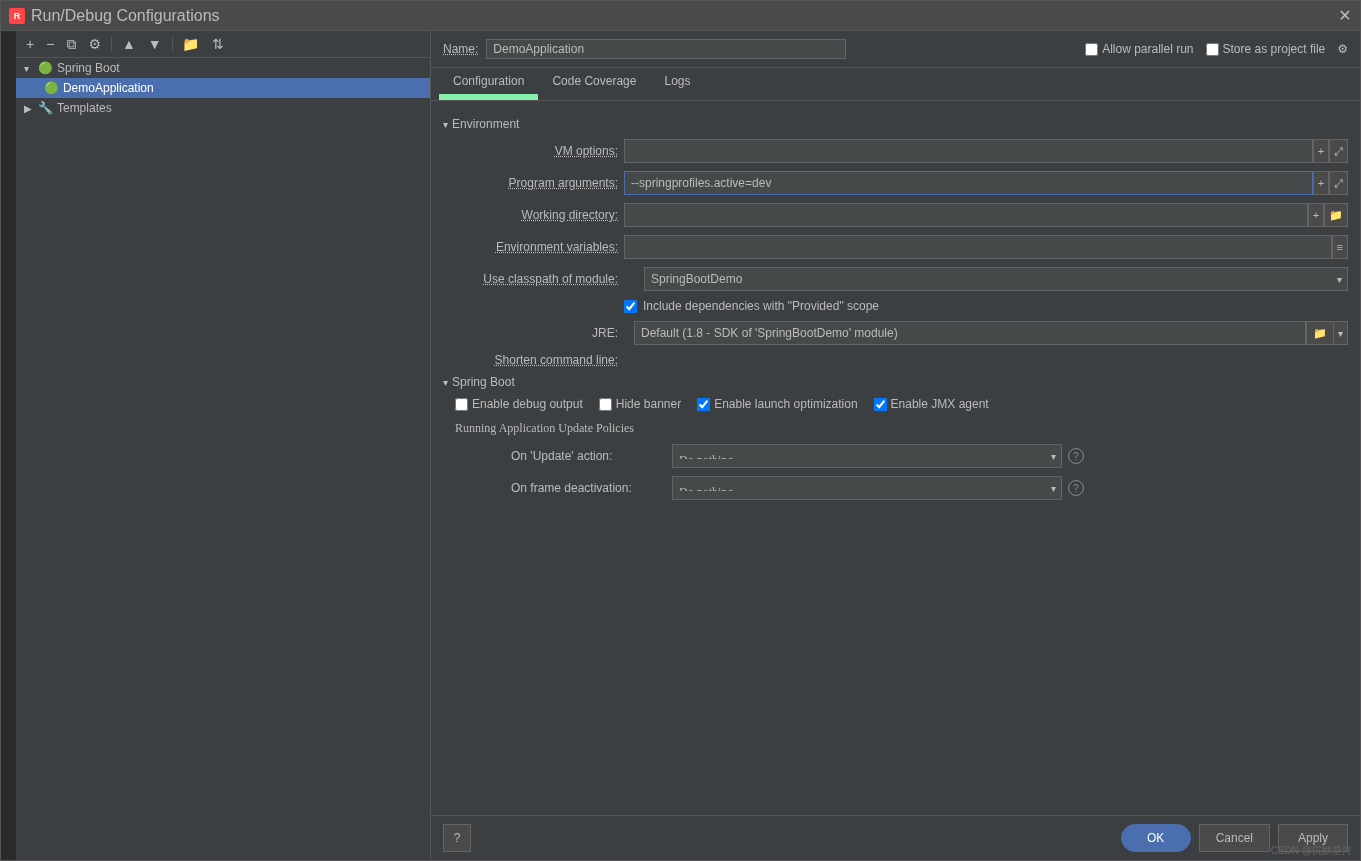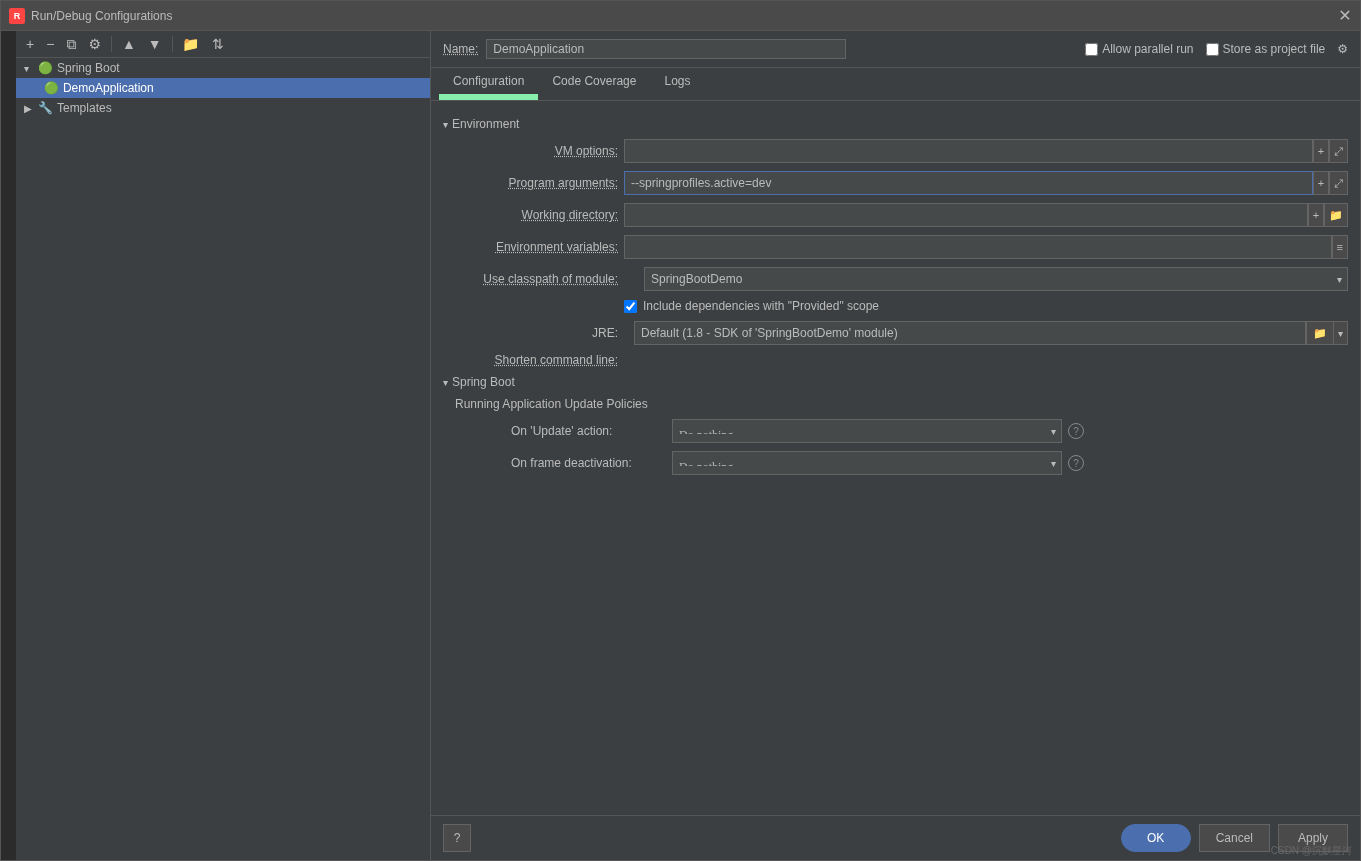--- a/index.html
+++ b/index.html
@@ -44,21 +44,21 @@
     }
     .app-icon {
       width: 16px; height: 16px;
       background: #ff4444;
       border-radius: 2px;
       display: flex; align-items: center; justify-content: center;
       font-size: 9px; color: white; font-weight: bold;
     }
     .title-text {
       color: #bbbbbb;
-      font-size: 12px;
+      font-size: 16px;
     }
     .close-btn {
       width: 14px; height: 14px;
       cursor: pointer;
       color: #bbbbbb;
       font-size: 16px;
       line-height: 14px;
       text-align: center;
     }
 
@@ -353,20 +353,21 @@
     }
 
     
     .policies-section {
       margin-left: 12px;
     }
     .policies-title {
       font-size: 12px;
       color: #bbbbbb;
       margin-bottom: 8px;
+      font-family: Liberation Serif, serif;
     }
     .policy-row {
       display: flex;
       align-items: center;
       gap: 6px;
       margin-bottom: 8px;
       margin-left: 12px;
     }
     .policy-label {
       width: 155px;
@@ -604,20 +605,38 @@
 
         <div class="form-row">
           <span class="form-label underline">Shorten command line:</span>
         </div>
 
         <div class="section-header">
           <span class="section-arrow">▾</span>
           <span class="section-title">Spring Boot</span>
         </div>
 
+        <div class="spring-checkboxes">
+          <div class="checkbox-row">
+            <input type="checkbox" style="">
+            <label>Enable debug output</label>
+          </div>
+          <div class="checkbox-row">
+            <input type="checkbox" style="">
+            <label>Hide banner</label>
+          </div>
+          <div class="checkbox-row">
+            <input type="checkbox" checked="" style="">
+            <label>Enable launch optimization</label>
+          </div>
+          <div class="checkbox-row">
+            <input type="checkbox" checked="" style="">
+            <label>Enable JMX agent</label>
+          </div>
+        </div>
 
         <div class="policies-section">
           <div class="policies-title">Running Application Update Policies</div>
 
           <div class="policy-row">
             <span class="policy-label">On 'Update' action:</span>
             <div class="policy-select-wrapper">
               <select>
                 <option>Do nothing</option>
               </select>

